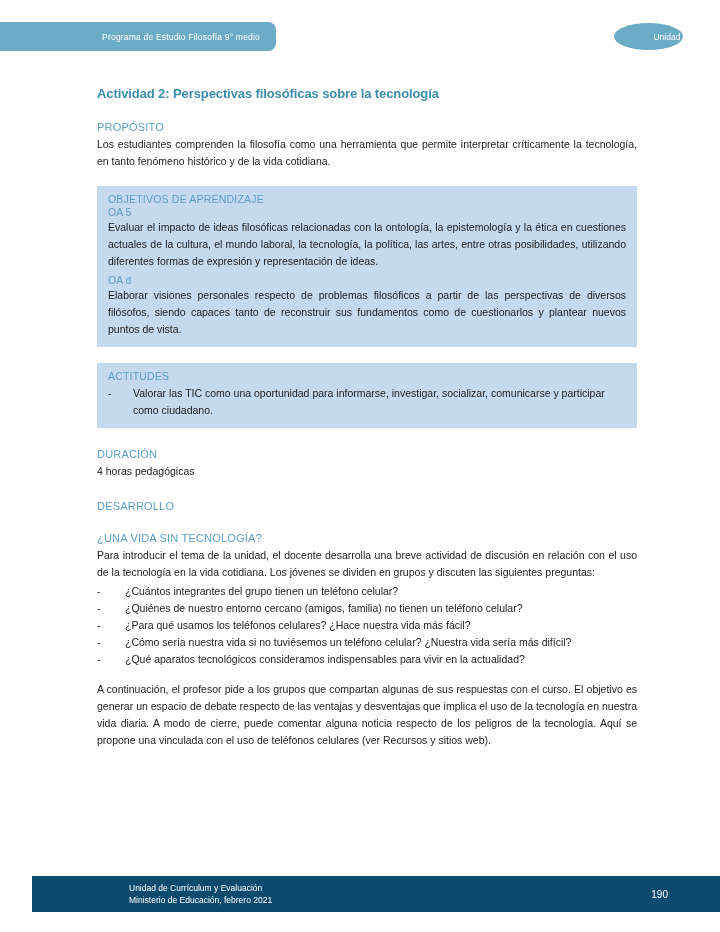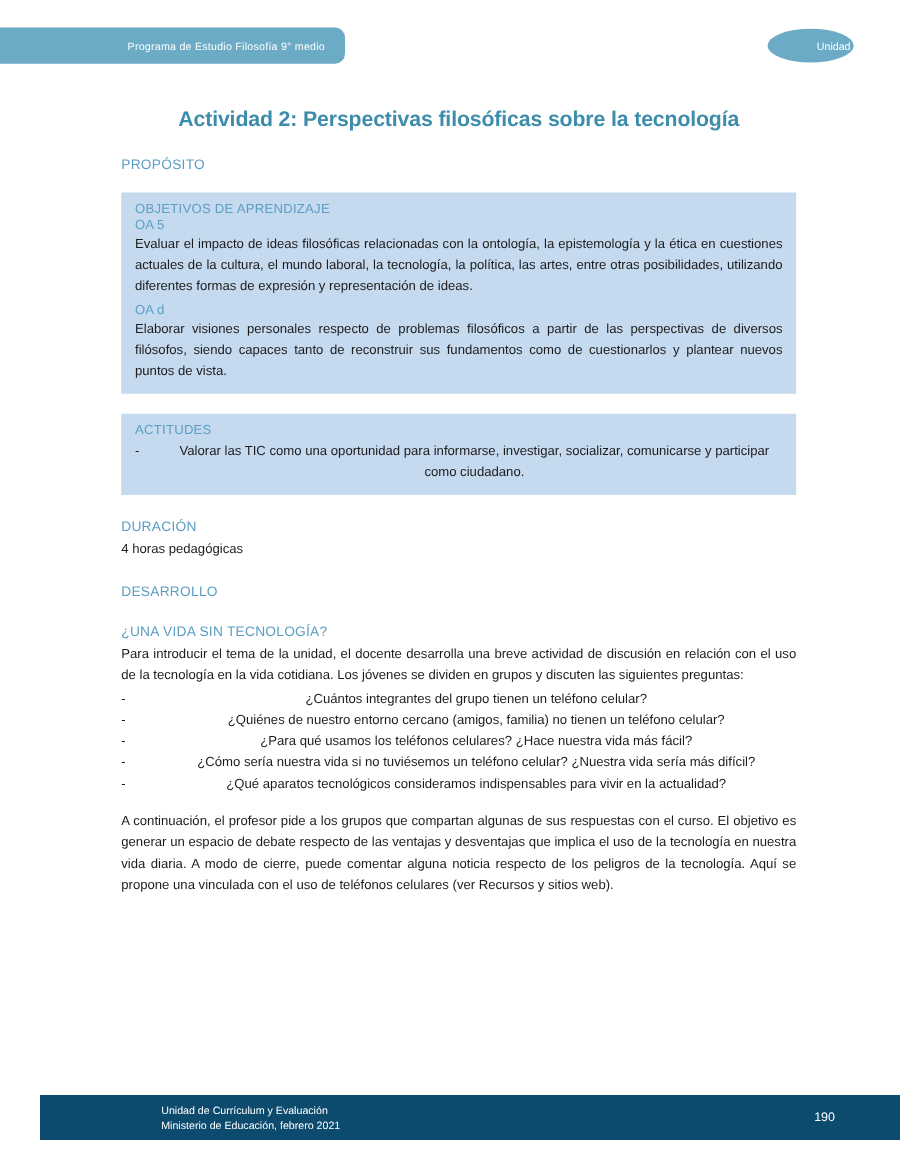--- a/index.html
+++ b/index.html
@@ -59,23 +59,23 @@
     white-space: nowrap;
     margin-left: 44px;
   }
 
   
   .page {
     padding: 0 83px 0 97px;
     box-sizing: border-box;
   }
   .activity-title {
-    text-align: center;
+    text-align: left;
     color: #3c8cab;
-    font-size: 17px;
+    font-size: 13px;
     font-weight: bold;
     margin: 22px 0 0 0;
     letter-spacing: -0.1px;
   }
 
   .section-head {
     color: #5b9ec4;
     font-size: 11px;
     font-weight: normal;
     letter-spacing: 0.2px;
@@ -129,21 +129,20 @@
     margin-bottom: 0;
   }
   .dash-marker {
     width: 28px;
     flex: 0 0 28px;
     color: #1c1c1c;
   }
   .dash-text {
     flex: 1;
     color: #1c1c1c;
-    text-align: center;
   }
   .inbox-list { margin-top: 3px; }
   .inbox-list .dash-marker { width: 25px; flex: 0 0 25px; }
 
   .spacer-para { height: 13px; }
 
   
   .footer {
     position: absolute;
     left: 0;
@@ -178,20 +177,21 @@
   <div class="unit-badge">
     <span class="unit-badge-text">Unidad 4</span>
   </div>
 </div>
 
 <div class="page">
 
   <h1 class="activity-title">Actividad 2: Perspectivas filosóficas sobre la tecnología</h1>
 
   <div class="section-head">PROPÓSITO</div>
+  <p class="body-text">Los estudiantes comprenden la filosofía como una herramienta que permite interpretar críticamente la tecnología, en tanto fenómeno histórico y de la vida cotidiana.</p>
 
   <div class="blue-box">
     <div class="box-head">OBJETIVOS DE APRENDIZAJE</div>
     <div class="oa-label">OA 5</div>
     <p class="oa-text">Evaluar el impacto de ideas filosóficas relacionadas con la ontología, la epistemología y la ética en cuestiones actuales de la cultura, el mundo laboral, la tecnología, la política, las artes, entre otras posibilidades, utilizando diferentes formas de expresión y representación de ideas.</p>
     <div class="oa-label">OA d</div>
     <p class="oa-text">Elaborar visiones personales respecto de problemas filosóficos a partir de las perspectivas de diversos filósofos, siendo capaces tanto de reconstruir sus fundamentos como de cuestionarlos y plantear nuevos puntos de vista.</p>
   </div>
 
   <div class="blue-box">

